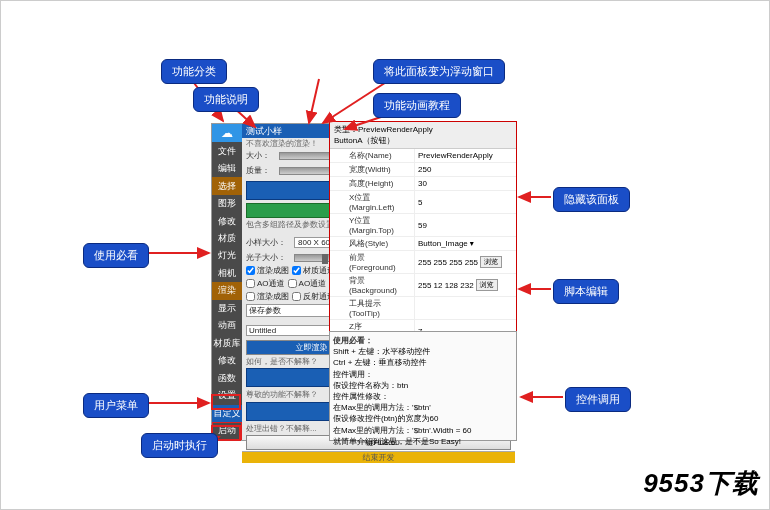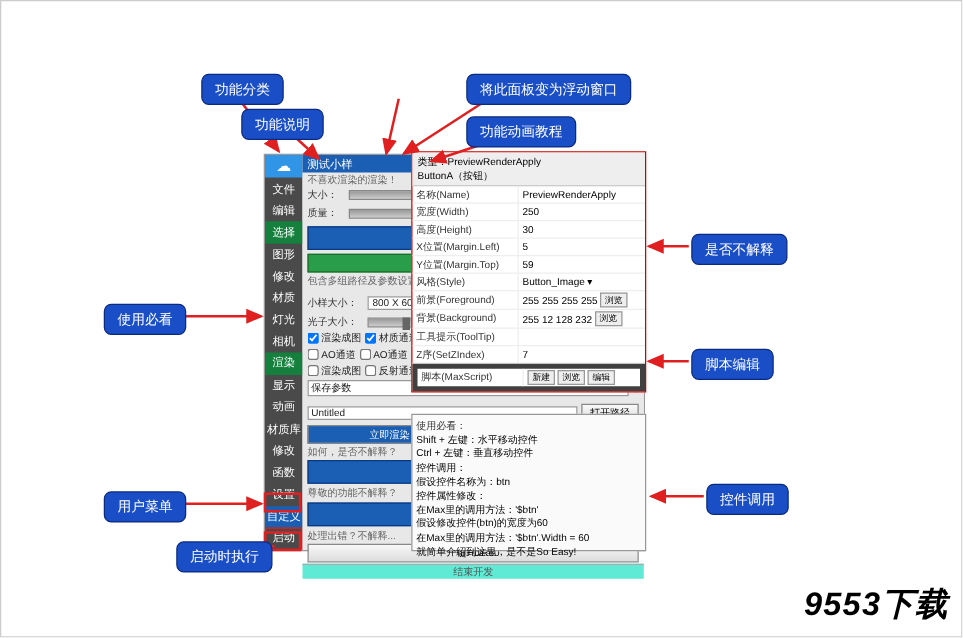--- a/index.html
+++ b/index.html
@@ -6,21 +6,21 @@
 body{width:770px;height:510px;background:#fff;position:relative;overflow:hidden}
 .canvas{position:absolute;left:0;top:0;width:770px;height:510px;border:1px solid #ccc}
 .callout{position:absolute;background:#1a4ec7;color:#fff;font-size:11px;padding:4px 10px;border-radius:6px;border:1px solid #0a2a80;white-space:nowrap;z-index:50}
 .arrow{position:absolute;z-index:40}
 .arrow-line{stroke:#e02020;stroke-width:2;fill:none}
 .arrow-head{fill:#e02020}
 .app{position:absolute;left:210px;top:122px;width:305px;height:318px;border:1px solid #999;background:#f4f4f4;display:flex;font-size:9px;color:#222}
 .sidebar{width:30px;background:#4a4a4a;display:flex;flex-direction:column}
 .side-top{width:30px;height:22px;background:#3095e6;display:flex;align-items:center;justify-content:center;color:#fff;font-size:12px}
 .side-item{height:21px;color:#fff;font-size:9px;display:flex;align-items:center;justify-content:center;cursor:pointer}
-.side-item.active{background:#15803d;color:#fff}
+.side-item.active{background:#a16207;color:#fff}
 .side-item.user{background:#1a5fb4}
 .main{flex:1;display:flex;flex-direction:column;background:#e8e8e8}
 .titlebar{height:22px;background:#1a5fb4;color:#fff;display:flex;align-items:center;padding:0 4px;font-size:9px}
 .titlebar .sp{flex:1}
 .tb-btn{width:14px;height:14px;color:#fff;font-size:9px;display:flex;align-items:center;justify-content:center;margin-left:2px;cursor:pointer}
 .sub{height:14px;font-size:8px;color:#666;padding:0 4px;display:flex;align-items:center}
 .row{display:flex;align-items:center;padding:1px 4px;gap:3px}
 .lbl{font-size:8px;color:#333;min-width:30px}
 .slider{flex:1;height:8px;background:linear-gradient(#999,#ccc);border:1px solid #888;position:relative}
 .slider-thumb{position:absolute;top:-1px;width:6px;height:10px;background:#666;left:40%}
@@ -29,43 +29,43 @@
 .btn-blue{background:#1a5fb4;color:#fff;border:1px solid #0a3a80;font-size:9px;padding:2px 0;text-align:center;cursor:pointer}
 .btn-wide{display:block;margin:2px 4px}
 .btn-green{background:#2a9d4a;color:#fff;border:1px solid #1a6d2a;font-size:8px;padding:1px 6px;cursor:pointer}
 .chk{display:flex;align-items:center;gap:2px;font-size:8px}
 .chk input{width:9px;height:9px}
 .sep{height:1px;background:#bbb;margin:2px 0}
 .drop{background:#fff;border:1px solid #999;font-size:8px;padding:0 2px;flex:1}
 .props{position:absolute;left:328px;top:120px;width:188px;border:1px solid #c00;background:#fff;font-size:8px;z-index:30}
 .props-head{background:#eee;padding:2px 4px;border-bottom:1px solid #ccc}
 .prow{display:flex;border-bottom:1px solid #eee}
-.prow .k{width:85px;padding:1px 3px;border-right:1px solid #eee;color:#333}
+.prow .k{width:85px;padding:1px 19px;border-right:1px solid #eee;color:#333}
 .prow .v{flex:1;padding:1px 3px;display:flex;align-items:center;gap:2px}
 .mini{font-size:7px;padding:0 3px;border:1px solid #999;background:#eee;cursor:pointer}
 .script-row{border:4px solid #404040}
 .help{position:absolute;left:328px;top:330px;width:188px;height:110px;border:1px solid #999;background:#fafafa;font-size:8px;padding:3px;z-index:30;line-height:1.4}
-.help .h{color:#333;font-weight:normal}
+.help .h{color:#333;font-weight:bold}
 .watermark{position:absolute;right:10px;bottom:8px;font-size:26px;font-weight:900;color:#000;letter-spacing:1px;z-index:60;font-style:italic}
-.foot{height:16px;background:#5eead4;border-top:1px solid #aaa;display:flex;align-items:center;justify-content:center;font-size:8px;color:#555;margin-top:auto}
+.foot{height:16px;background:#eab308;border-top:1px solid #aaa;display:flex;align-items:center;justify-content:center;font-size:8px;color:#555;margin-top:auto}
 .redbox{position:absolute;border:2px solid #e02020;z-index:35;pointer-events:none}
 </style>
 </head>
 <body>
 
 <div class="canvas">
 
 <div class="callout" style="left:160px;top:58px">功能分类</div>
 <div class="callout" style="left:192px;top:86px">功能说明</div>
 <div class="callout" style="left:372px;top:58px">将此面板变为浮动窗口</div>
 <div class="callout" style="left:372px;top:92px">功能动画教程</div>
 <div class="callout" style="left:82px;top:242px">使用必看</div>
 <div class="callout" style="left:82px;top:392px">用户菜单</div>
 <div class="callout" style="left:140px;top:432px">启动时执行</div>
-<div class="callout" style="left:552px;top:186px">是否不解释</div>
+<div class="callout" style="left:552px;top:186px">隐藏该面板</div>
 <div class="callout" style="left:564px;top:386px">控件调用</div>
 <div class="callout" style="left:552px;top:278px">脚本编辑</div>
 
 <svg class="arrow" style="left:0;top:0" width="770" height="510">
 <defs>
         <marker id="ah" markerWidth="8" markerHeight="8" refX="6" refY="3" orient="auto">
           <polygon class="arrow-head" points="0,0 7,3 0,6"></polygon>
         </marker>
       </defs>
 <line class="arrow-line" x1="190" y1="78" x2="222" y2="120" marker-end="url(#ah)"></line>

